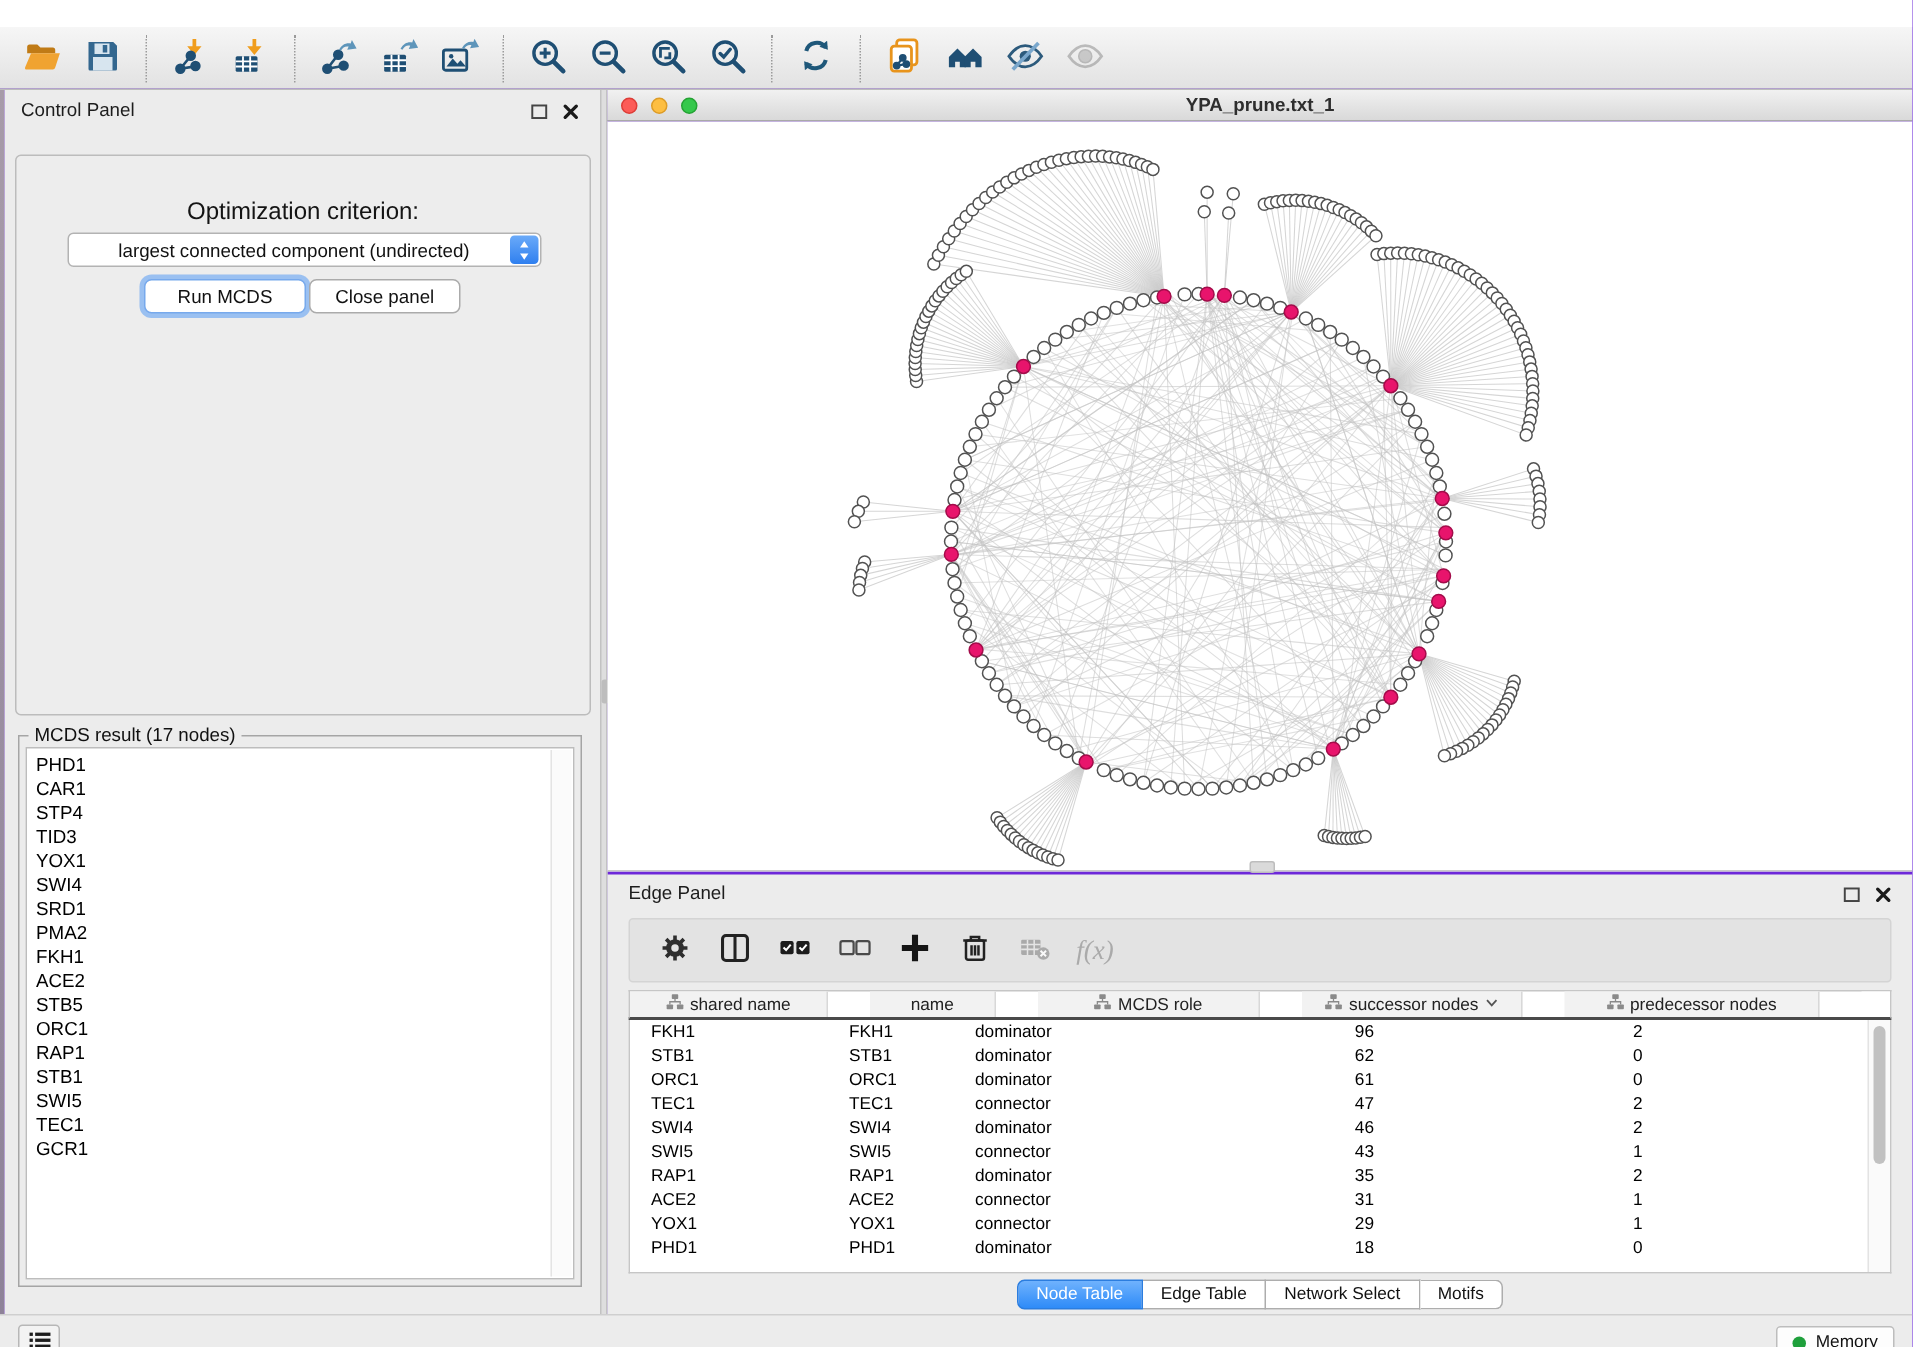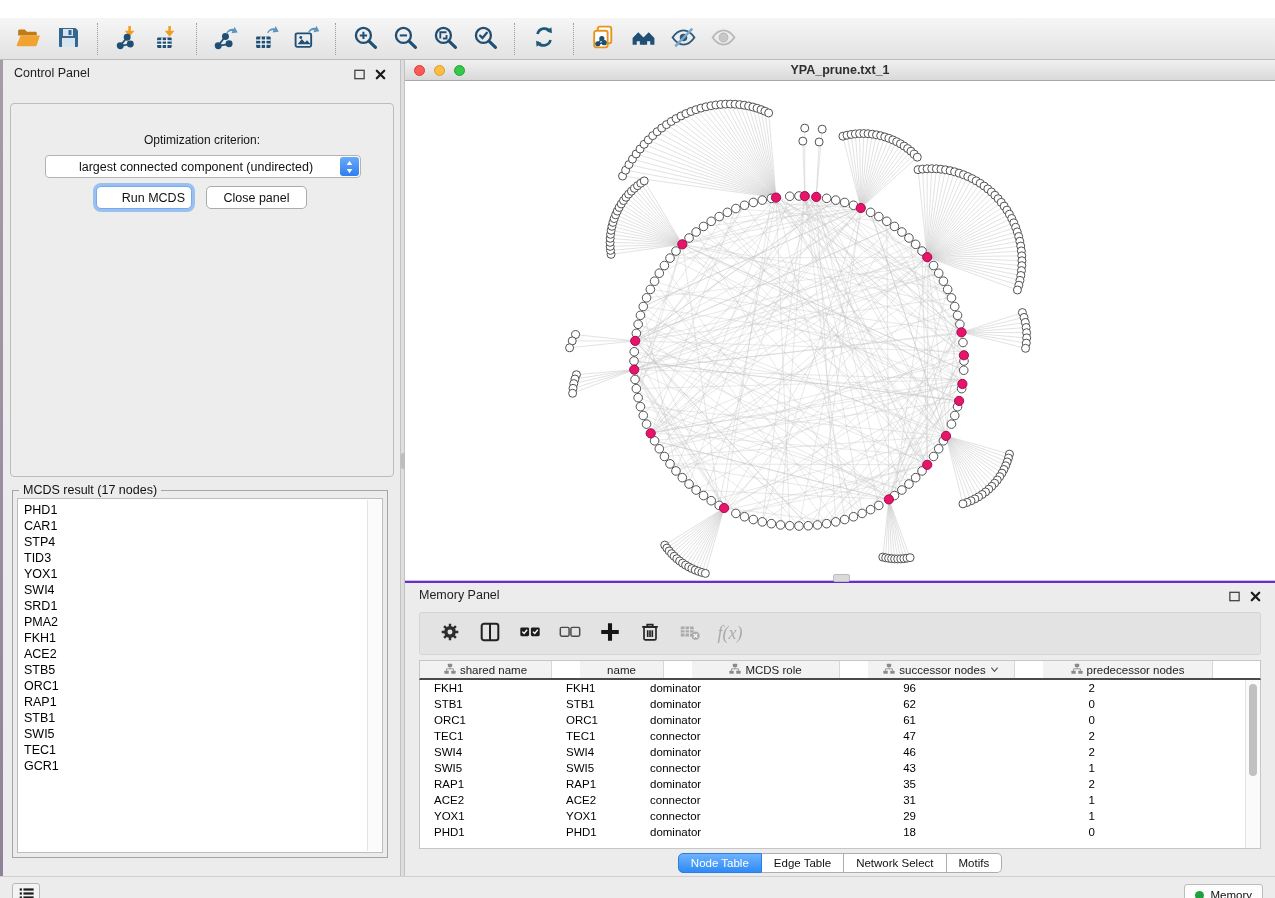--- a/index.html
+++ b/index.html
@@ -19,26 +19,26 @@
   .panel-head{position:absolute;left:0;top:0;width:100%;height:26px;}
   .panel-title{position:absolute;left:11px;top:6px;font-size:12.5px;color:#1d1d1d;}
   .mini-btn{position:absolute;top:6px;width:16px;height:16px;border:none;background:none;padding:0;display:flex;align-items:center;justify-content:center;cursor:pointer;}
   .mini-float{right:33px;} .mini-close{right:12px;}
   .cp-tabs{position:absolute;left:0;top:31px;width:100%;display:flex;justify-content:center;z-index:3;}
   .tab{height:20px;line-height:20px;padding:0 13px;background:#fff;border:1px solid #adadad;border-left:none;font-size:12px;color:#111;cursor:pointer;}
   .tab:first-child{border-left:1px solid #adadad;border-radius:5px 0 0 5px;}
   .tab:last-child{border-radius:0 5px 5px 0;}
   .tab.active{background:linear-gradient(#6fb2fd,#2e8bf8);color:#fff;border-color:#2b7ddf;}
   .cp-box{position:absolute;left:7px;top:43px;width:382px;height:372px;background:#ededed;border:1px solid #bcbcbc;border-radius:4px;}
-  .crit-label{position:absolute;left:0;top:29px;width:100%;text-align:center;font-size:12px;color:#141414;}
+  .crit-label{position:absolute;left:0;top:29px;width:100%;text-align:center;font-size:16px;color:#141414;}
   .select{position:absolute;left:34px;top:51px;width:314px;height:21px;background:#fff;border:1px solid #b3b3b3;border-radius:4px;display:flex;align-items:center;justify-content:center;cursor:pointer;}
   .select .val{font-size:12.5px;color:#111;margin-right:14px;}
   .stepper{position:absolute;right:1px;top:1px;width:19px;height:19px;border-radius:3px;background:linear-gradient(#6aaaf9,#2f7fef);display:flex;align-items:center;justify-content:center;}
   .btn{position:absolute;height:23px;background:#fff;border:1px solid #ababab;border-radius:5px;font-size:12.5px;color:#111;font-family:"Liberation Sans",sans-serif;cursor:pointer;}
-  .btn-run{left:85px;top:82px;width:96px;box-shadow:0 0 0 3px rgba(98,161,244,.6);border-color:#77a9ec;text-align:right;}
+  .btn-run{left:85px;top:82px;width:108px;box-shadow:0 0 0 3px rgba(98,161,244,.6);border-color:#77a9ec;}
   .btn-closep{left:195px;top:82px;width:101px;}
   .fieldset{position:absolute;left:9px;top:430px;width:374px;height:366px;border:1px solid #a5a5a5;}
   .fieldset legend,.fieldset .flab{position:absolute;top:-8px;left:6px;background:#ececec;padding:0 4px;font-size:12.5px;color:#111;}
   .mcds-listbox{position:absolute;left:4px;top:7px;right:4px;bottom:4px;background:#fff;border:1px solid #bdbdbd;}
   .mcds-track{position:absolute;right:1px;top:1px;bottom:1px;width:13px;background:#fbfbfb;border-left:1px solid #e4e4e4;}
   .mcds-items{position:absolute;left:6px;top:3px;}
   .mcds-item{font-size:12.5px;line-height:16px;color:#000;}
   
   .vsplit{position:absolute;left:400px;top:42px;width:5px;height:816px;background:#dedede;border-left:1px solid #c2c2c2;border-right:1px solid #c2c2c2;box-sizing:border-box;cursor:col-resize;}
   .vgrip{position:absolute;left:0px;top:393px;width:5px;height:16px;background:#bdbdbd;border-radius:2px;}
@@ -989,21 +989,21 @@
             <circle cx="245.69898236063742" cy="352.33123922019774" r="4.6" fill="#e8146c" stroke="#a30c4a" stroke-width="1"></circle>
             <circle cx="319.09156754297476" cy="427.0160764910807" r="4.6" fill="#e8146c" stroke="#a30c4a" stroke-width="1"></circle>
           </g>
         </svg>
     </div>
     <div class="hgrip"></div>
   </div>
 
   <div class="tpanel">
     <div class="panel-head">
-      <span class="panel-title" style="top:5px;left:14px">Memory Panel</span>
+      <span class="panel-title" style="top:5px;left:14px">Edge Panel</span>
       <button class="mini-btn mini-float" style="top:5px">
           <svg viewBox="0 0 14 14" width="13" height="13">
             <rect x="2" y="2.5" width="10" height="9" fill="none" stroke="#444" stroke-width="1.4"></rect>
           </svg>
         </button>
       <button class="mini-btn mini-close" style="top:5px">
           <svg viewBox="0 0 14 14" width="13" height="13">
             <path d="M3 3l8 8M11 3l-8 8" stroke="#1a1a1a" stroke-width="2.4" stroke-linecap="round"></path>
           </svg>
         </button>

